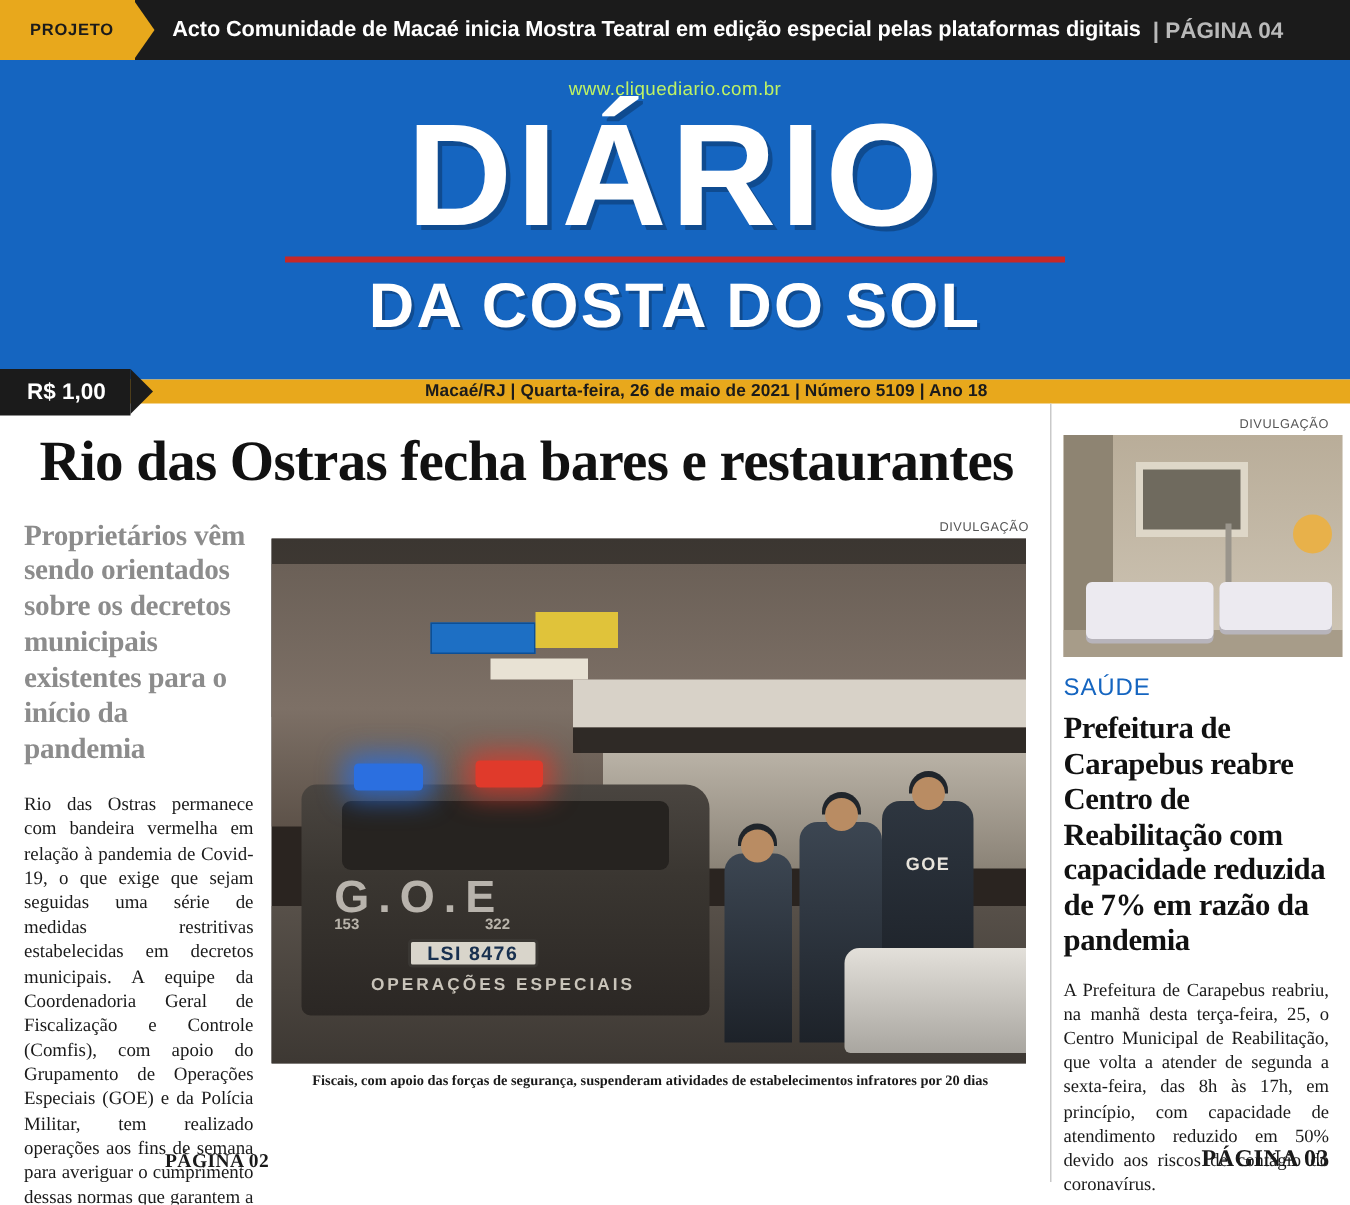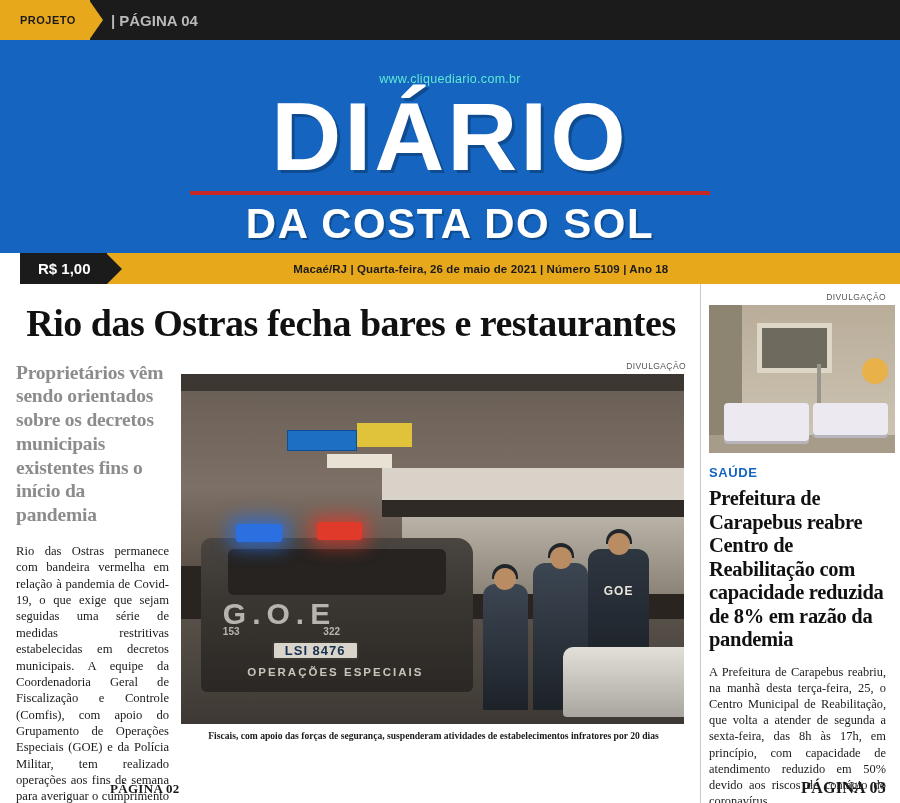--- a/index.html
+++ b/index.html
@@ -60,23 +60,23 @@
 
   
   .masthead {
     height: 213px;
     background: #1565c0;
     position: relative;
     overflow: hidden;
   }
   .masthead-url {
     text-align: center;
-    color: #5eead4;
+    color: #bef264;
     font-size: 12.5px;
-    padding-top: 32px;
+    padding-top: 12px;
     letter-spacing: 0.3px;
   }
   .masthead-title {
     text-align: center;
     color: #ffffff;
     font-size: 97px;
     font-weight: bold;
     letter-spacing: 3px;
     line-height: 0.92;
     margin-top: 6px;
@@ -94,26 +94,25 @@
     color: #ffffff;
     font-size: 42px;
     font-weight: bold;
     letter-spacing: 1.5px;
     line-height: 1;
     text-shadow: 2px 2px 0 rgba(0,0,0,0.25);
   }
 
   
   .pricebar {
-    height: 31px;
+    height: 16px;
     background: #e8a81c;
     display: flex;
     align-items: center;
     position: relative;
-    margin-left: 20px;
   }
   .pricebar-left {
     background: #1b1b1b;
     color: #ffffff;
     font-weight: bold;
     font-size: 15px;
     height: 31px;
     display: flex;
     align-items: center;
     padding: 0 16px 0 18px;
@@ -354,22 +353,22 @@
   .sp-stand {
     position: absolute; left: 58%; top: 40%; width: 4px; height: 34%;
     background: #9a958c;
   }
   .sp-floor {
     position: absolute; left: 0; bottom: 0; width: 100%; height: 12%;
     background: #a79c89;
   }
   .side-kicker {
     color: #1565c0;
-    font-size: 13px;
-    font-weight: bold;
+    font-size: 16px;
+    font-weight: normal;
     letter-spacing: 0.6px;
     margin-top: 12px;
   }
   .side-headline {
     font-family: "Liberation Serif", serif;
     font-size: 20.5px;
     font-weight: bold;
     line-height: 1.15;
     color: #111111;
     margin-top: 7px;
@@ -393,20 +392,21 @@
     color: #1a1a1a;
     letter-spacing: 0.3px;
   }
 </style>
 </head>
 <body>
 
 <div class="topstrip">
   <div class="projeto-tag">PROJETO</div>
   <div class="projeto-arrow"></div>
+  <div class="topstrip-text">Acto Comunidade de Macaé inicia Mostra Teatral em edição especial pelas plataformas digitais</div>
   <div class="topstrip-page">| PÁGINA 04</div>
 </div>
 
 <div class="masthead">
   <div class="masthead-url">www.cliquediario.com.br</div>
   <div class="masthead-title">DIÁRIO</div>
   <div class="masthead-rule"></div>
   <div class="masthead-sub">DA COSTA DO SOL</div>
 </div>
 
@@ -418,21 +418,21 @@
 
 <div class="content">
 
   <div class="col-main">
     <div class="headline">
       <span>Rio das Ostras fecha bares e restaurantes</span>
     </div>
 
     <div class="main-row">
       <div class="lead-col">
-        <div class="lead-text">Proprietários vêm sendo orientados sobre os decretos municipais existentes fins o início da pandemia</div>
+        <div class="lead-text">Proprietários vêm sendo orientados sobre os decretos municipais existentes para o início da pandemia</div>
         <div class="body-text">Rio das Ostras permanece com bandeira vermelha em relação à pandemia de Covid-19, o que exige que sejam seguidas uma série de medidas restritivas estabelecidas em decretos municipais. A equipe da Coordenadoria Geral de Fiscalização e Controle (Comfis), com apoio do Grupamento de Operações Especiais (GOE) e da Polícia Militar, tem realizado operações aos fins de semana para averiguar o cumprimento dessas normas que garantem a proteção da população.</div>
       </div>
 
       <div class="photo-col">
         <div class="credit">DIVULGAÇÃO</div>
         <div class="photo-main">
           <div class="ph-sky"></div>
           <div class="ph-bldg"></div>
           <div class="ph-sign"></div>
           <div class="ph-sign2"></div>
@@ -484,18 +484,18 @@
       <div class="sp-wall-dark"></div>
       <div class="sp-window"></div>
       <div class="sp-stand"></div>
       <div class="sp-ball"></div>
       <div class="sp-floor"></div>
       <div class="sp-bed1"></div>
       <div class="sp-bed2"></div>
     </div>
 
     <div class="side-kicker">SAÚDE</div>
-    <div class="side-headline">Prefeitura de Carapebus reabre Centro de Reabilitação com capacidade reduzida de 8% em razão da pandemia</div>
+    <div class="side-headline">Prefeitura de Carapebus reabre Centro de Reabilitação com capacidade reduzida de 7% em razão da pandemia</div>
     <div class="side-body">A Prefeitura de Carapebus reabriu, na manhã desta terça-feira, 25, o Centro Municipal de Reabilitação, que volta a atender de segunda a sexta-feira, das 8h às 17h, em princípio, com capacidade de atendimento reduzido em 50% devido aos riscos de contágio do coronavírus.</div>
 
     <div class="page-ref-right">PÁGINA 03</div>
   </div>
 </div>
 
 </body></html>

